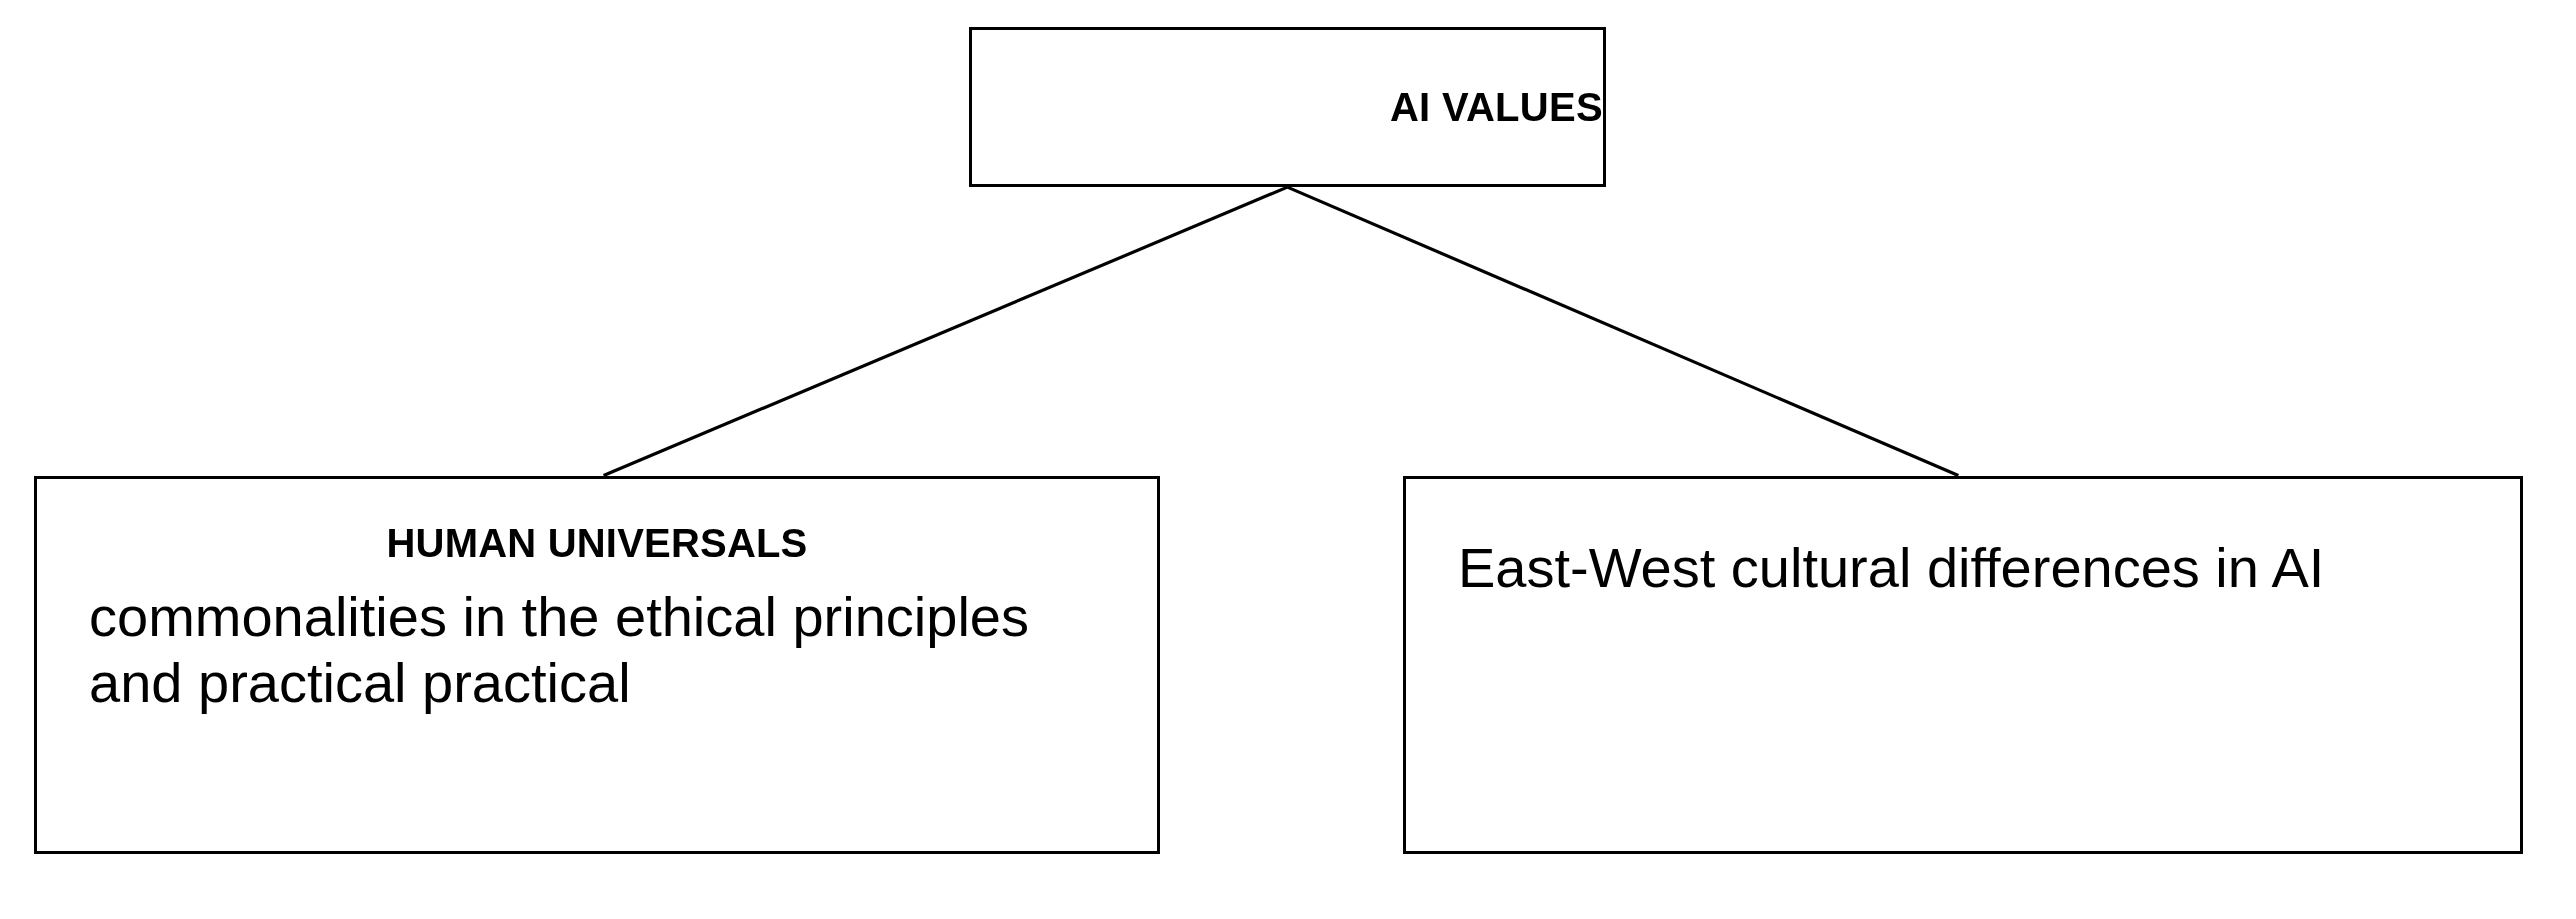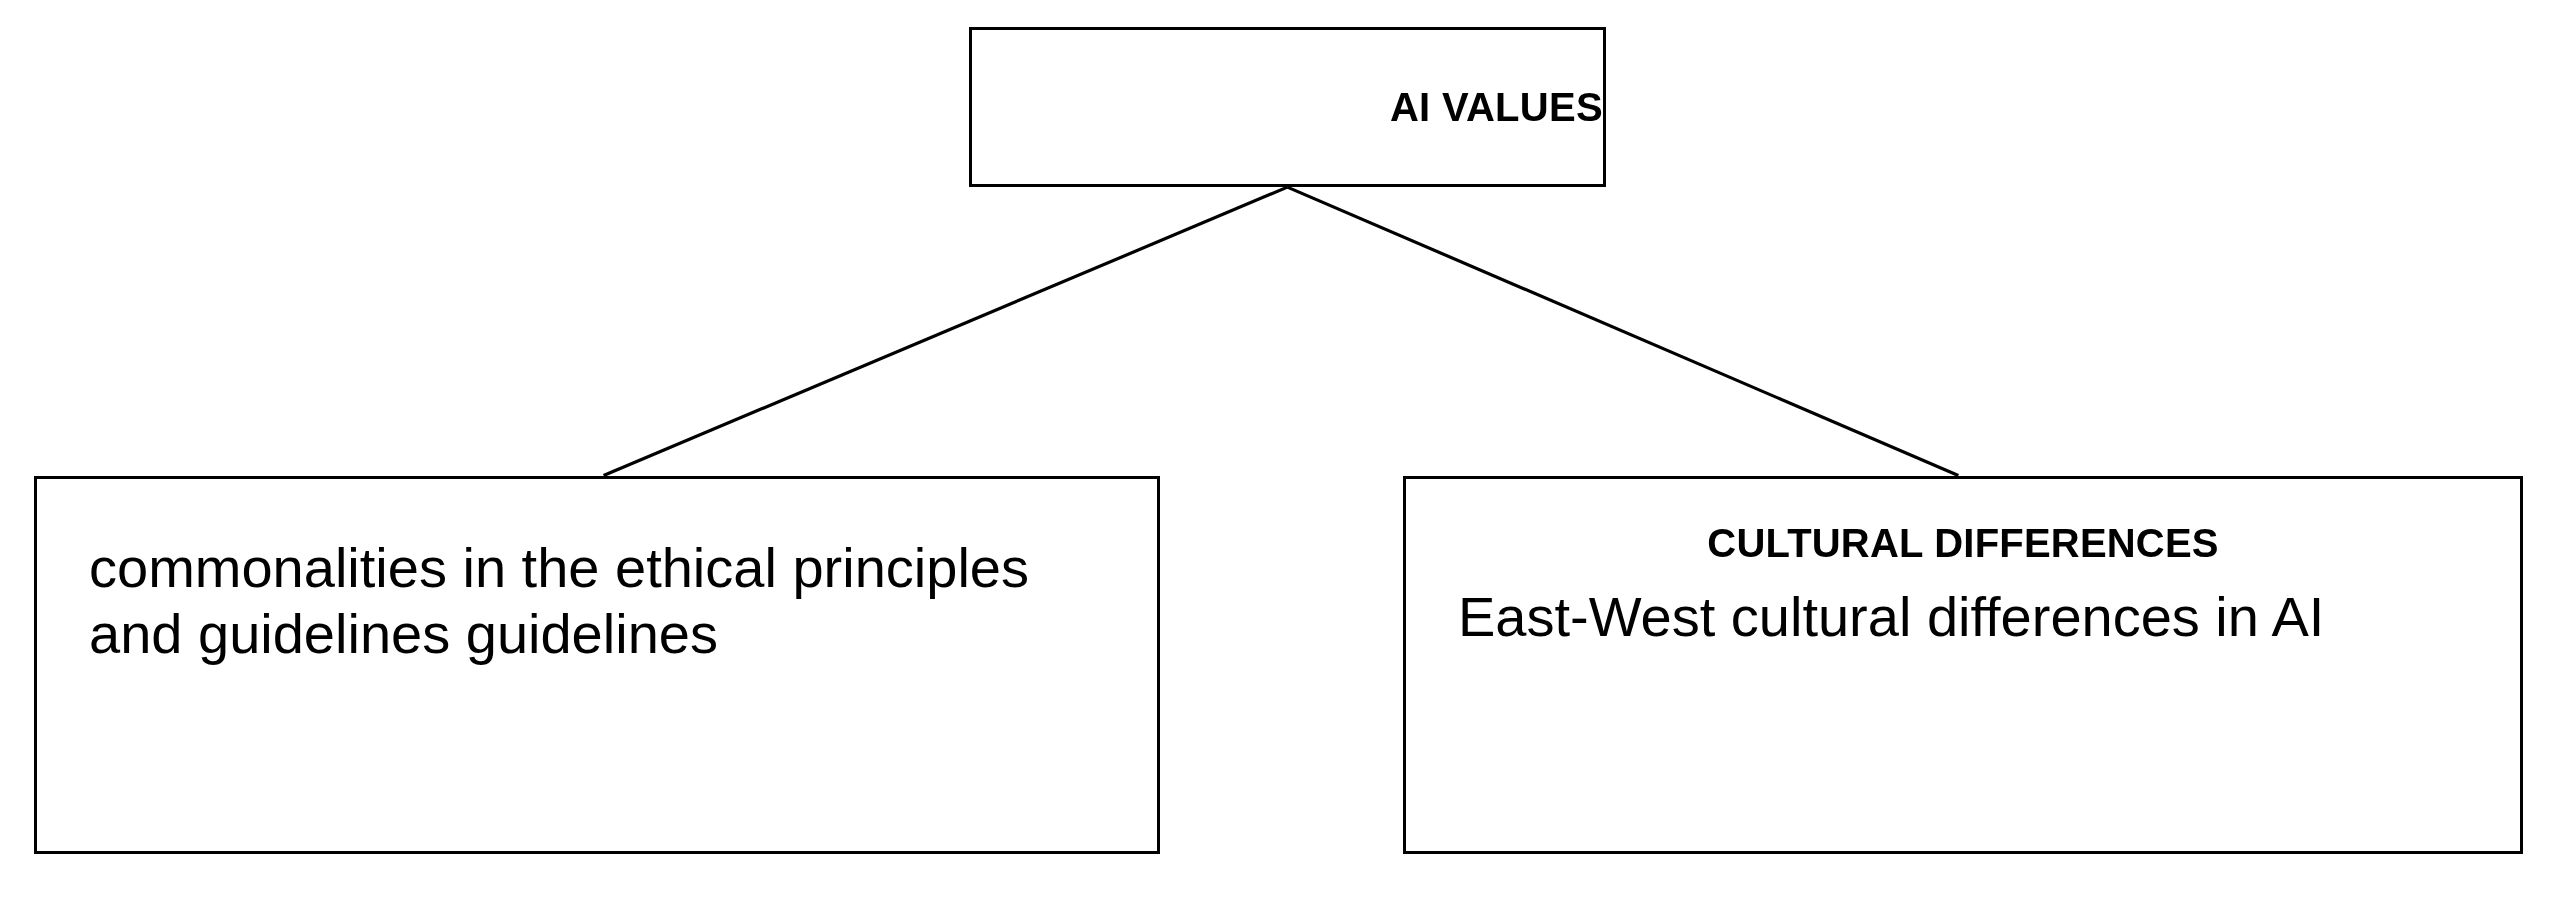--- a/index.html
+++ b/index.html
@@ -101,30 +101,30 @@
     <line x1="2008" y1="292" x2="941" y2="742" stroke="#000000" stroke-width="5"></line>
     <line x1="2008" y1="292" x2="3055" y2="742" stroke="#000000" stroke-width="5"></line>
   </svg>
 
   <div class="node-box" id="root-node">
     <div class="node-title-centered">AI VALUES</div>
   </div>
 
   <div class="node-box" id="leaf-left">
     <div class="leaf-inner">
+      <div class="leaf-title">HUMAN UNIVERSALS</div>
       <div class="leaf-body">
         <span class="body-line">commonalities in the ethical principles</span>
-        <span class="body-line">and guidelines guidelines</span>
+        <span class="body-line">and practical practical</span>
       </div>
     </div>
   </div>
 
   <div class="node-box" id="leaf-right">
     <div class="leaf-inner">
-      <div class="leaf-title">CULTURAL DIFFERENCES</div>
       <div class="leaf-body">
         <span class="body-line">East-West cultural differences in AI</span>
       </div>
     </div>
   </div>
 
 </div>
 
 
 </body></html>

